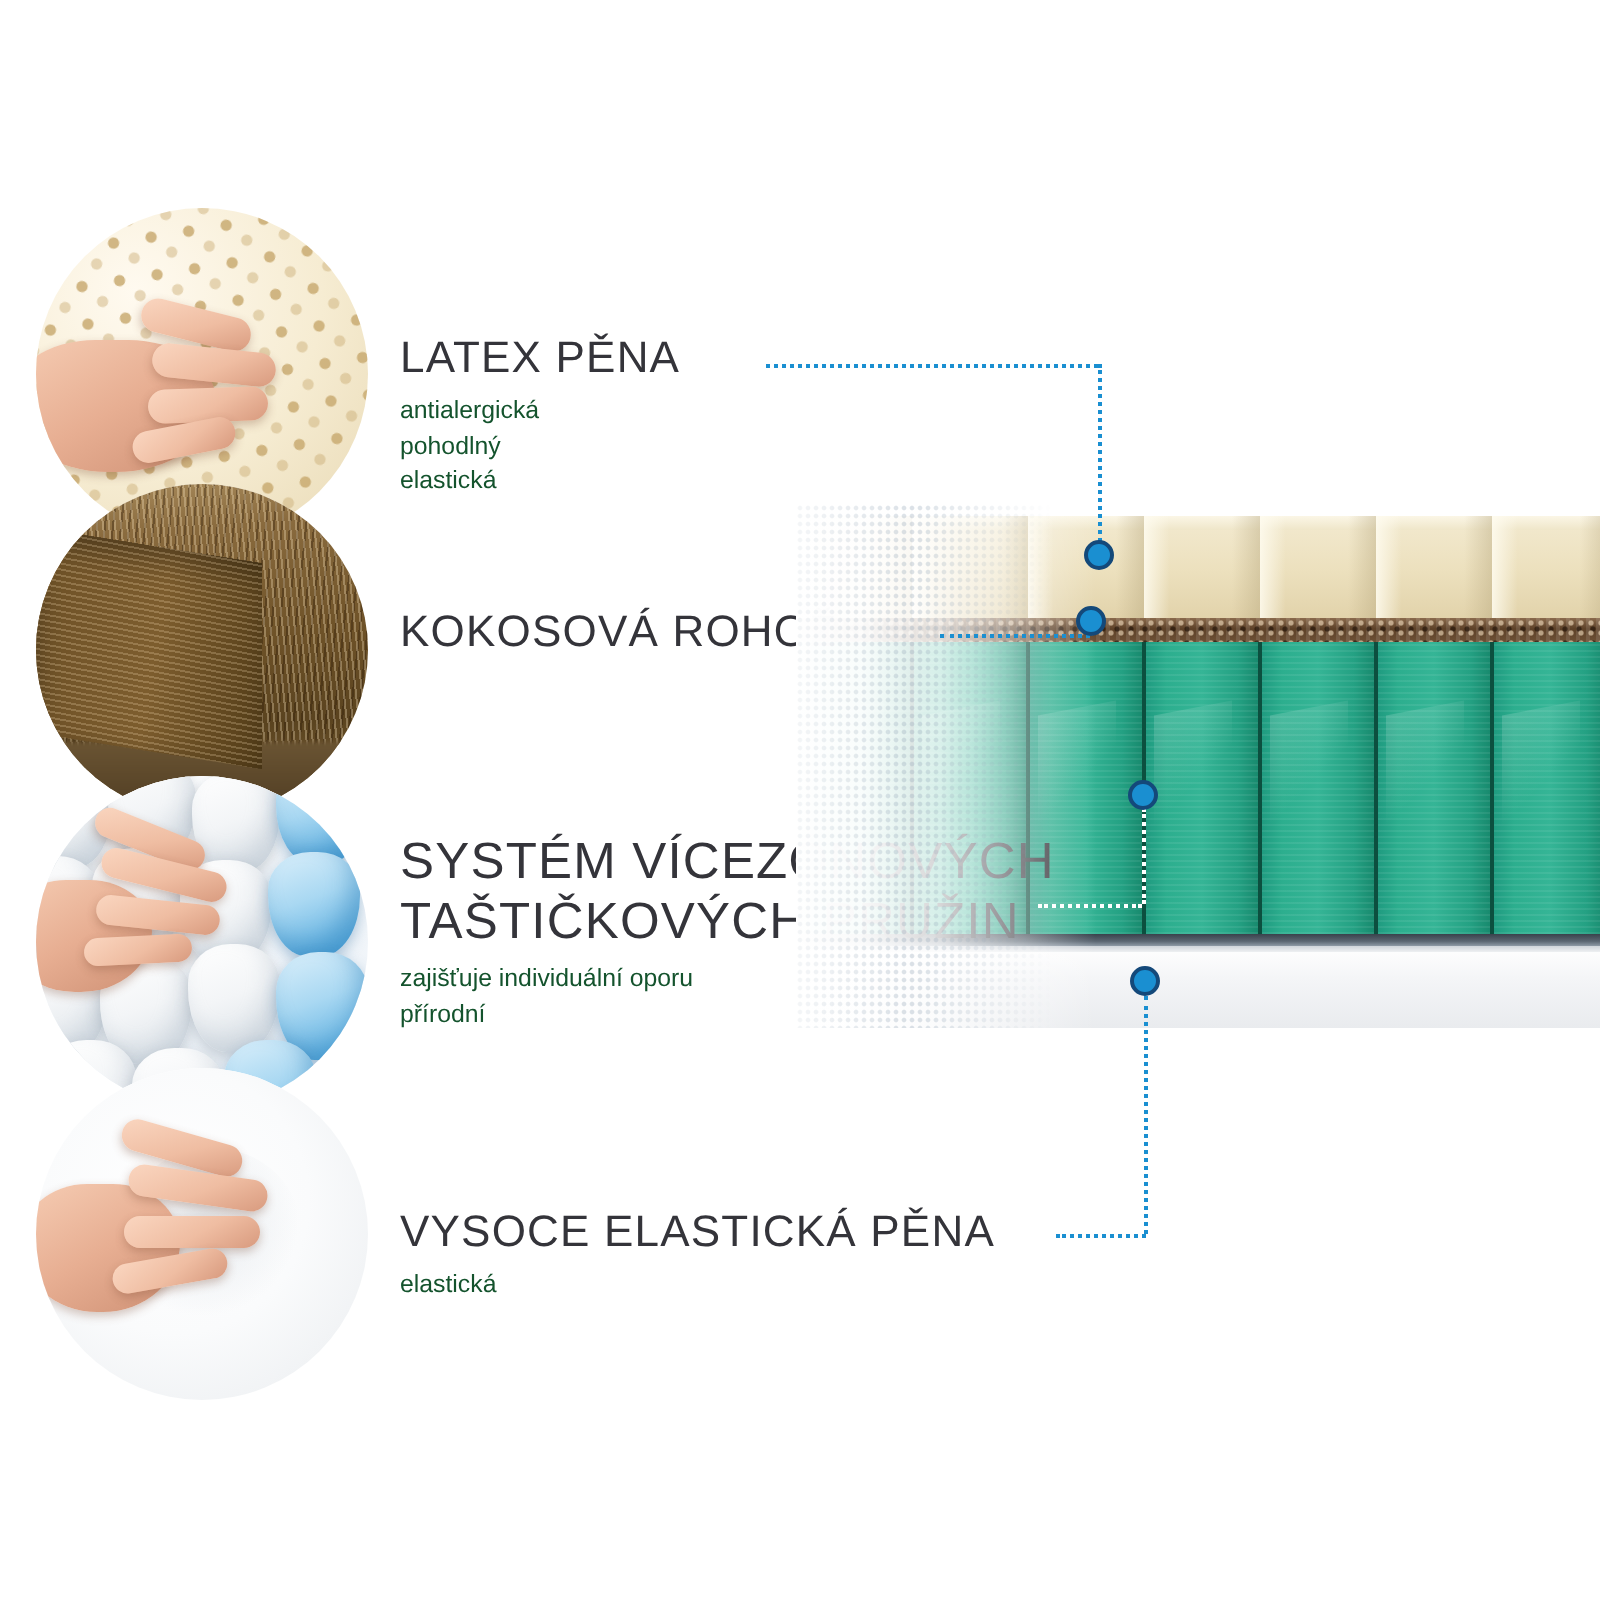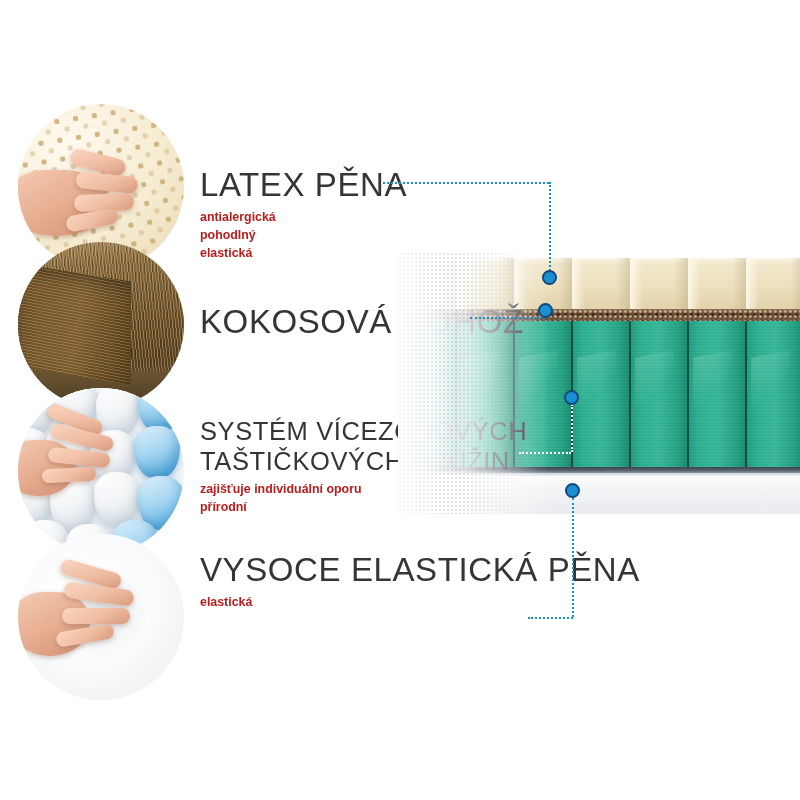--- a/index.html
+++ b/index.html
@@ -85,25 +85,25 @@
   .hand{position:absolute;}
   .palm{position:absolute;border-radius:42% 42% 48% 48%/46% 46% 54% 54%;}
   .fng{position:absolute;border-radius:50px;}
   .sk1{background:linear-gradient(150deg,#f6cdb4 0%,#e7ae92 52%,#cf9175 100%);}
   .sk2{background:linear-gradient(150deg,#fad6c0 0%,#efbda2 55%,#d89a7e 100%);}
   .sk-sh{box-shadow:0 2px 5px rgba(120,70,45,.30);}
 
   
   .block{position:absolute;}
   .blk-title{
-    font-size:33px;letter-spacing:.6px;color:#34343a;
+    font-size:22px;letter-spacing:.6px;color:#34343a;
     font-weight:400;line-height:1.16;white-space:nowrap;
   }
   .blk-title.two{font-size:25.5px;}
-  .blk-sub{font-size:12.4px;color:#b91c1c;line-height:1.45;margin-top:5px;font-weight:bold;}
+  .blk-sub{font-size:12.4px;color:#14532d;line-height:1.45;margin-top:5px;}
   .blk-sub div{white-space:nowrap;}
 
   
   .dot{
     position:absolute;width:15px;height:15px;border-radius:50%;
     background:#1a8fd1;border:2.4px solid #14497a;box-sizing:border-box;
     z-index:40;
   }
   .ln{position:absolute;z-index:35;}
   .ln.h{height:0;border-top:2px dotted #1a8fd1;}
@@ -319,20 +319,20 @@
 
   <div class="block" style="left:200px;top:417px;">
     <div class="blk-title two">SYSTÉM VÍCEZÓNOVÝCH</div>
     <div class="blk-title two">TAŠTIČKOVÝCH PRUŽIN</div>
     <div class="blk-sub">
       <div>zajišťuje individuální oporu</div>
       <div>přírodní</div>
     </div>
   </div>
 
-  <div class="block" style="left:200px;top:551px;">
+  <div class="block" style="left:200px;top:603px;">
     <div class="blk-title">VYSOCE ELASTICKÁ PĚNA</div>
     <div class="blk-sub">
       <div>elastická</div>
     </div>
   </div>
 
 </div>
 
 </body></html>

